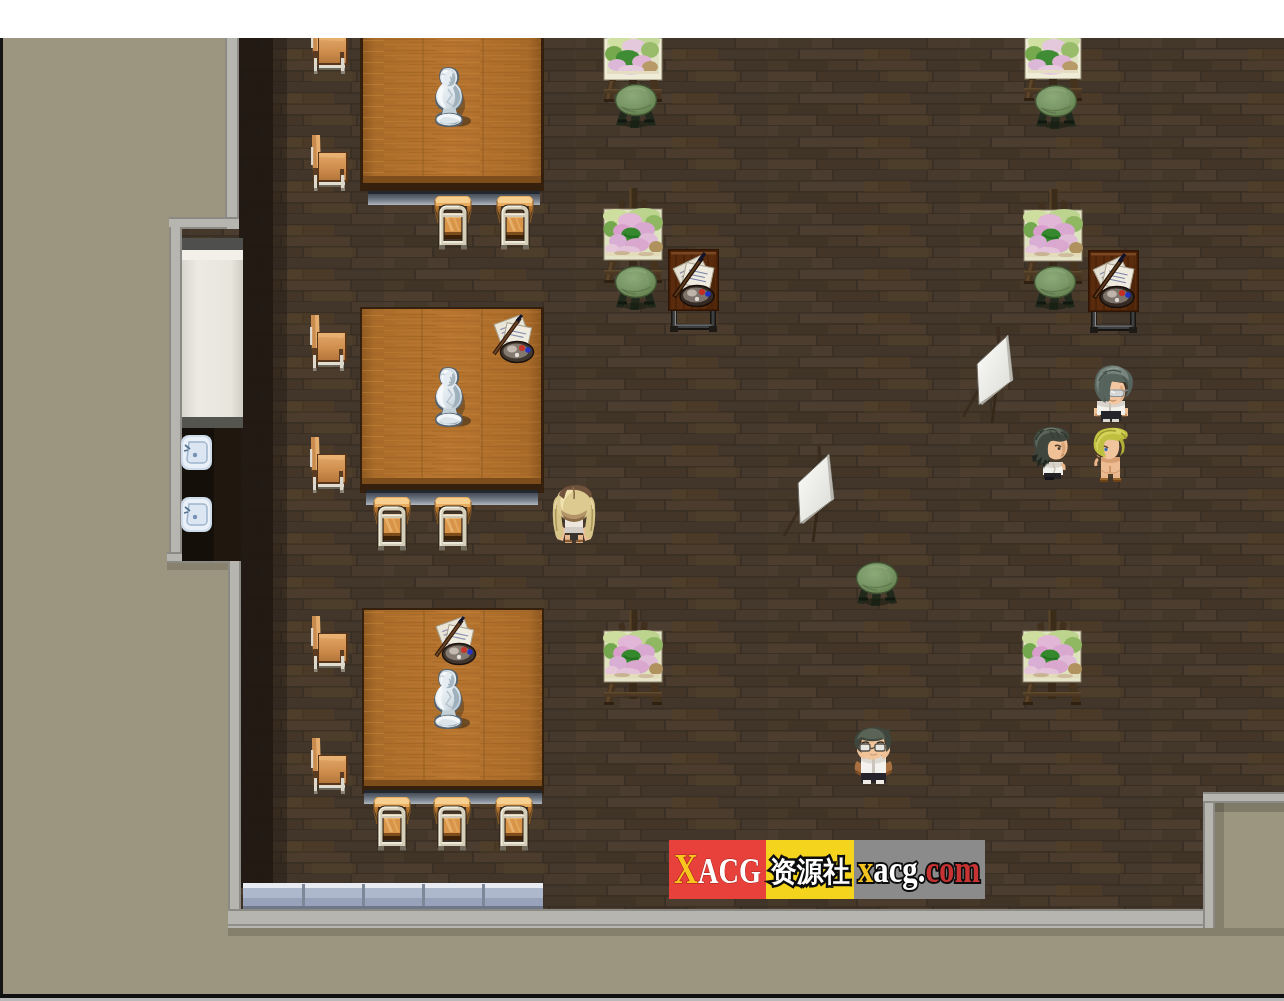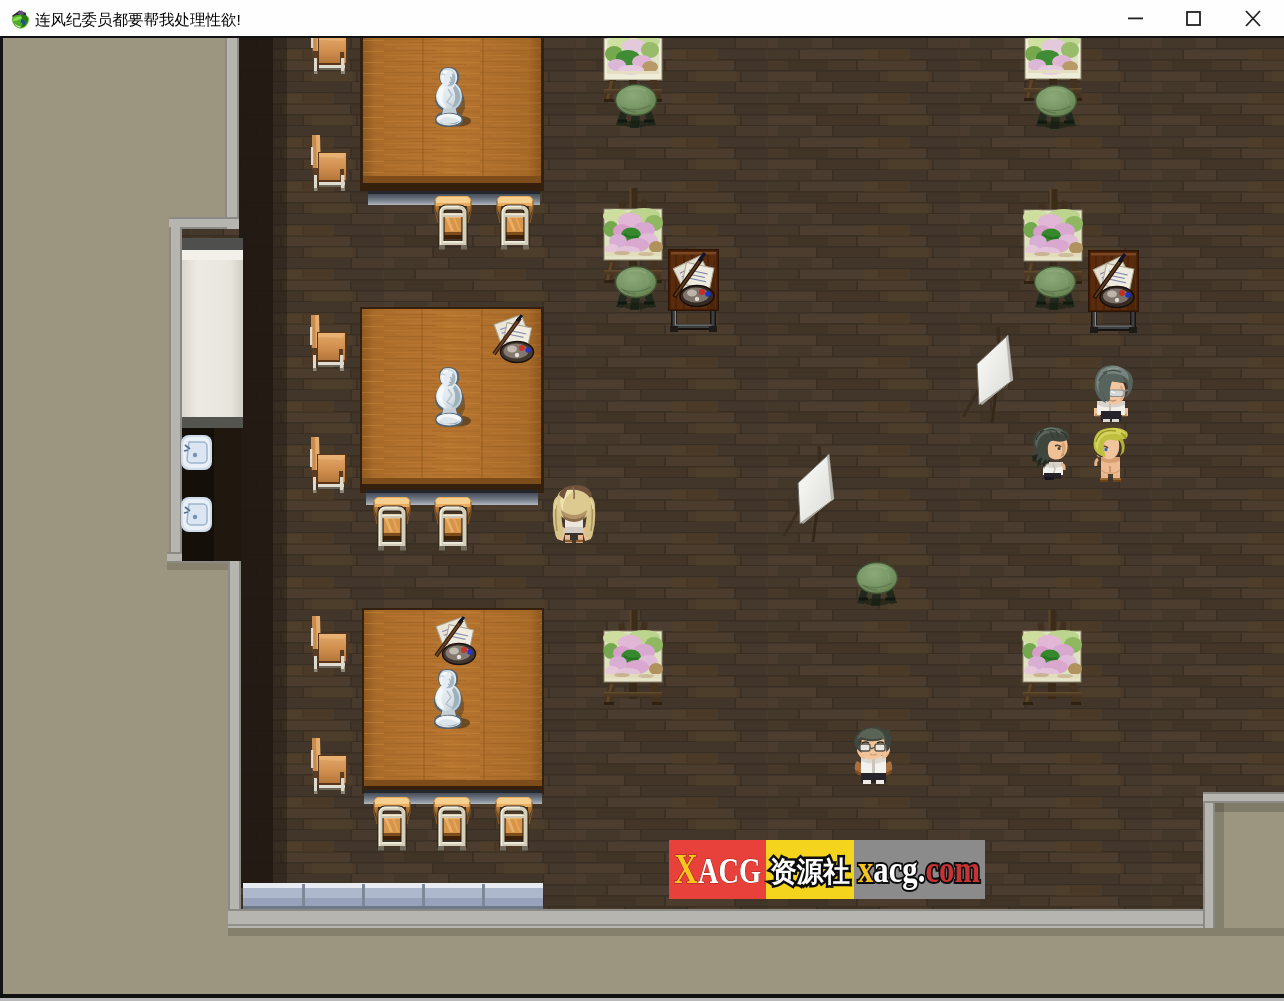--- a/index.html
+++ b/index.html
@@ -5,46 +5,20 @@
   html,body{margin:0;padding:0;background:#000;}
   #win{position:relative;width:1284px;height:1001px;overflow:hidden;background:#fff;font-family:"Liberation Sans",sans-serif;}
   #titlebar{position:absolute;left:0;top:0;width:1284px;height:38px;background:#fefefe;border-bottom:2px solid #111;box-sizing:border-box;}
   #titletext{position:absolute;left:35px;top:10px;font-size:15.5px;color:#000;letter-spacing:0px;}
   #gamearea{position:absolute;left:0;top:38px;width:1284px;height:694px;}
 </style>
 </head>
 <body>
 <div id="win">
 
-  <div id="titlebar">
-
-    <svg style="position:absolute;left:11px;top:9px" width="19" height="21" viewBox="0 0 18 19">
-      <path d="M1 6 L8 1 L14 3 L15 8 L3 10 Z" fill="#2e2a38"></path>
-      <path d="M6 3 L10 1 L13 4 L9 6 Z" fill="#6a4a80"></path>
-      <path d="M1 9 C1 6,5 5,9 5 C13 5,17 6,17 9 C17 14,13 18,9 18 C5 18,1 14,1 9 Z" fill="#4fae26"></path>
-      <path d="M2 9 C4 7,8 6,11 7 C9 10,5 11,2 11 Z" fill="#82e052"></path>
-      <path d="M9 5 C13 5,16 6,16 9 C16 13,13 17,9 17 C11 14,12 9,9 5 Z" fill="#2a7a16"></path>
-      <path d="M10 9 C13 10,14 12,13 15 L9 12 Z" fill="#1b4fa0"></path>
-      <path d="M3 13 C5 15,8 16,10 16 L8 17 C6 17,4 15,3 13 Z" fill="#c8e8b0"></path>
-    </svg>
-
-    <div id="titletext">连风纪委员都要帮我处理性欲!</div>
-
-    <svg style="position:absolute;left:1127px;top:0" width="18" height="38" viewBox="0 0 18 38">
-        <rect x="1" y="17.5" width="15" height="1.8" fill="#222"></rect>
-      </svg>
-
-    <svg style="position:absolute;left:1186px;top:0" width="16" height="38" viewBox="0 0 16 38">
-        <rect x="1" y="12" width="13" height="13" fill="none" stroke="#222" stroke-width="1.8"></rect>
-      </svg>
-
-    <svg style="position:absolute;left:1244px;top:0" width="18" height="38" viewBox="0 0 18 38">
-        <path d="M2 11 L16 26 M16 11 L2 26" stroke="#222" stroke-width="1.8"></path>
-      </svg>
-  </div>
 
   <div id="gamearea">
   <svg width="1284" height="963" viewBox="0 0 1284 963" shape-rendering="crisp-edges">
     <defs>
       <pattern id="floor" width="192" height="44" patternUnits="userSpaceOnUse">
         <rect width="192" height="44" fill="#463a2d"></rect>
         <rect x="0" y="0" width="64" height="10.8" fill="#4a3c2e"></rect>
             <rect x="66" y="0" width="92" height="10.8" fill="#42362a"></rect>
             <rect x="160" y="0" width="30" height="10.8" fill="#483a2c"></rect>
         <rect x="0" y="11" width="30" height="10.8" fill="#44382b"></rect>

